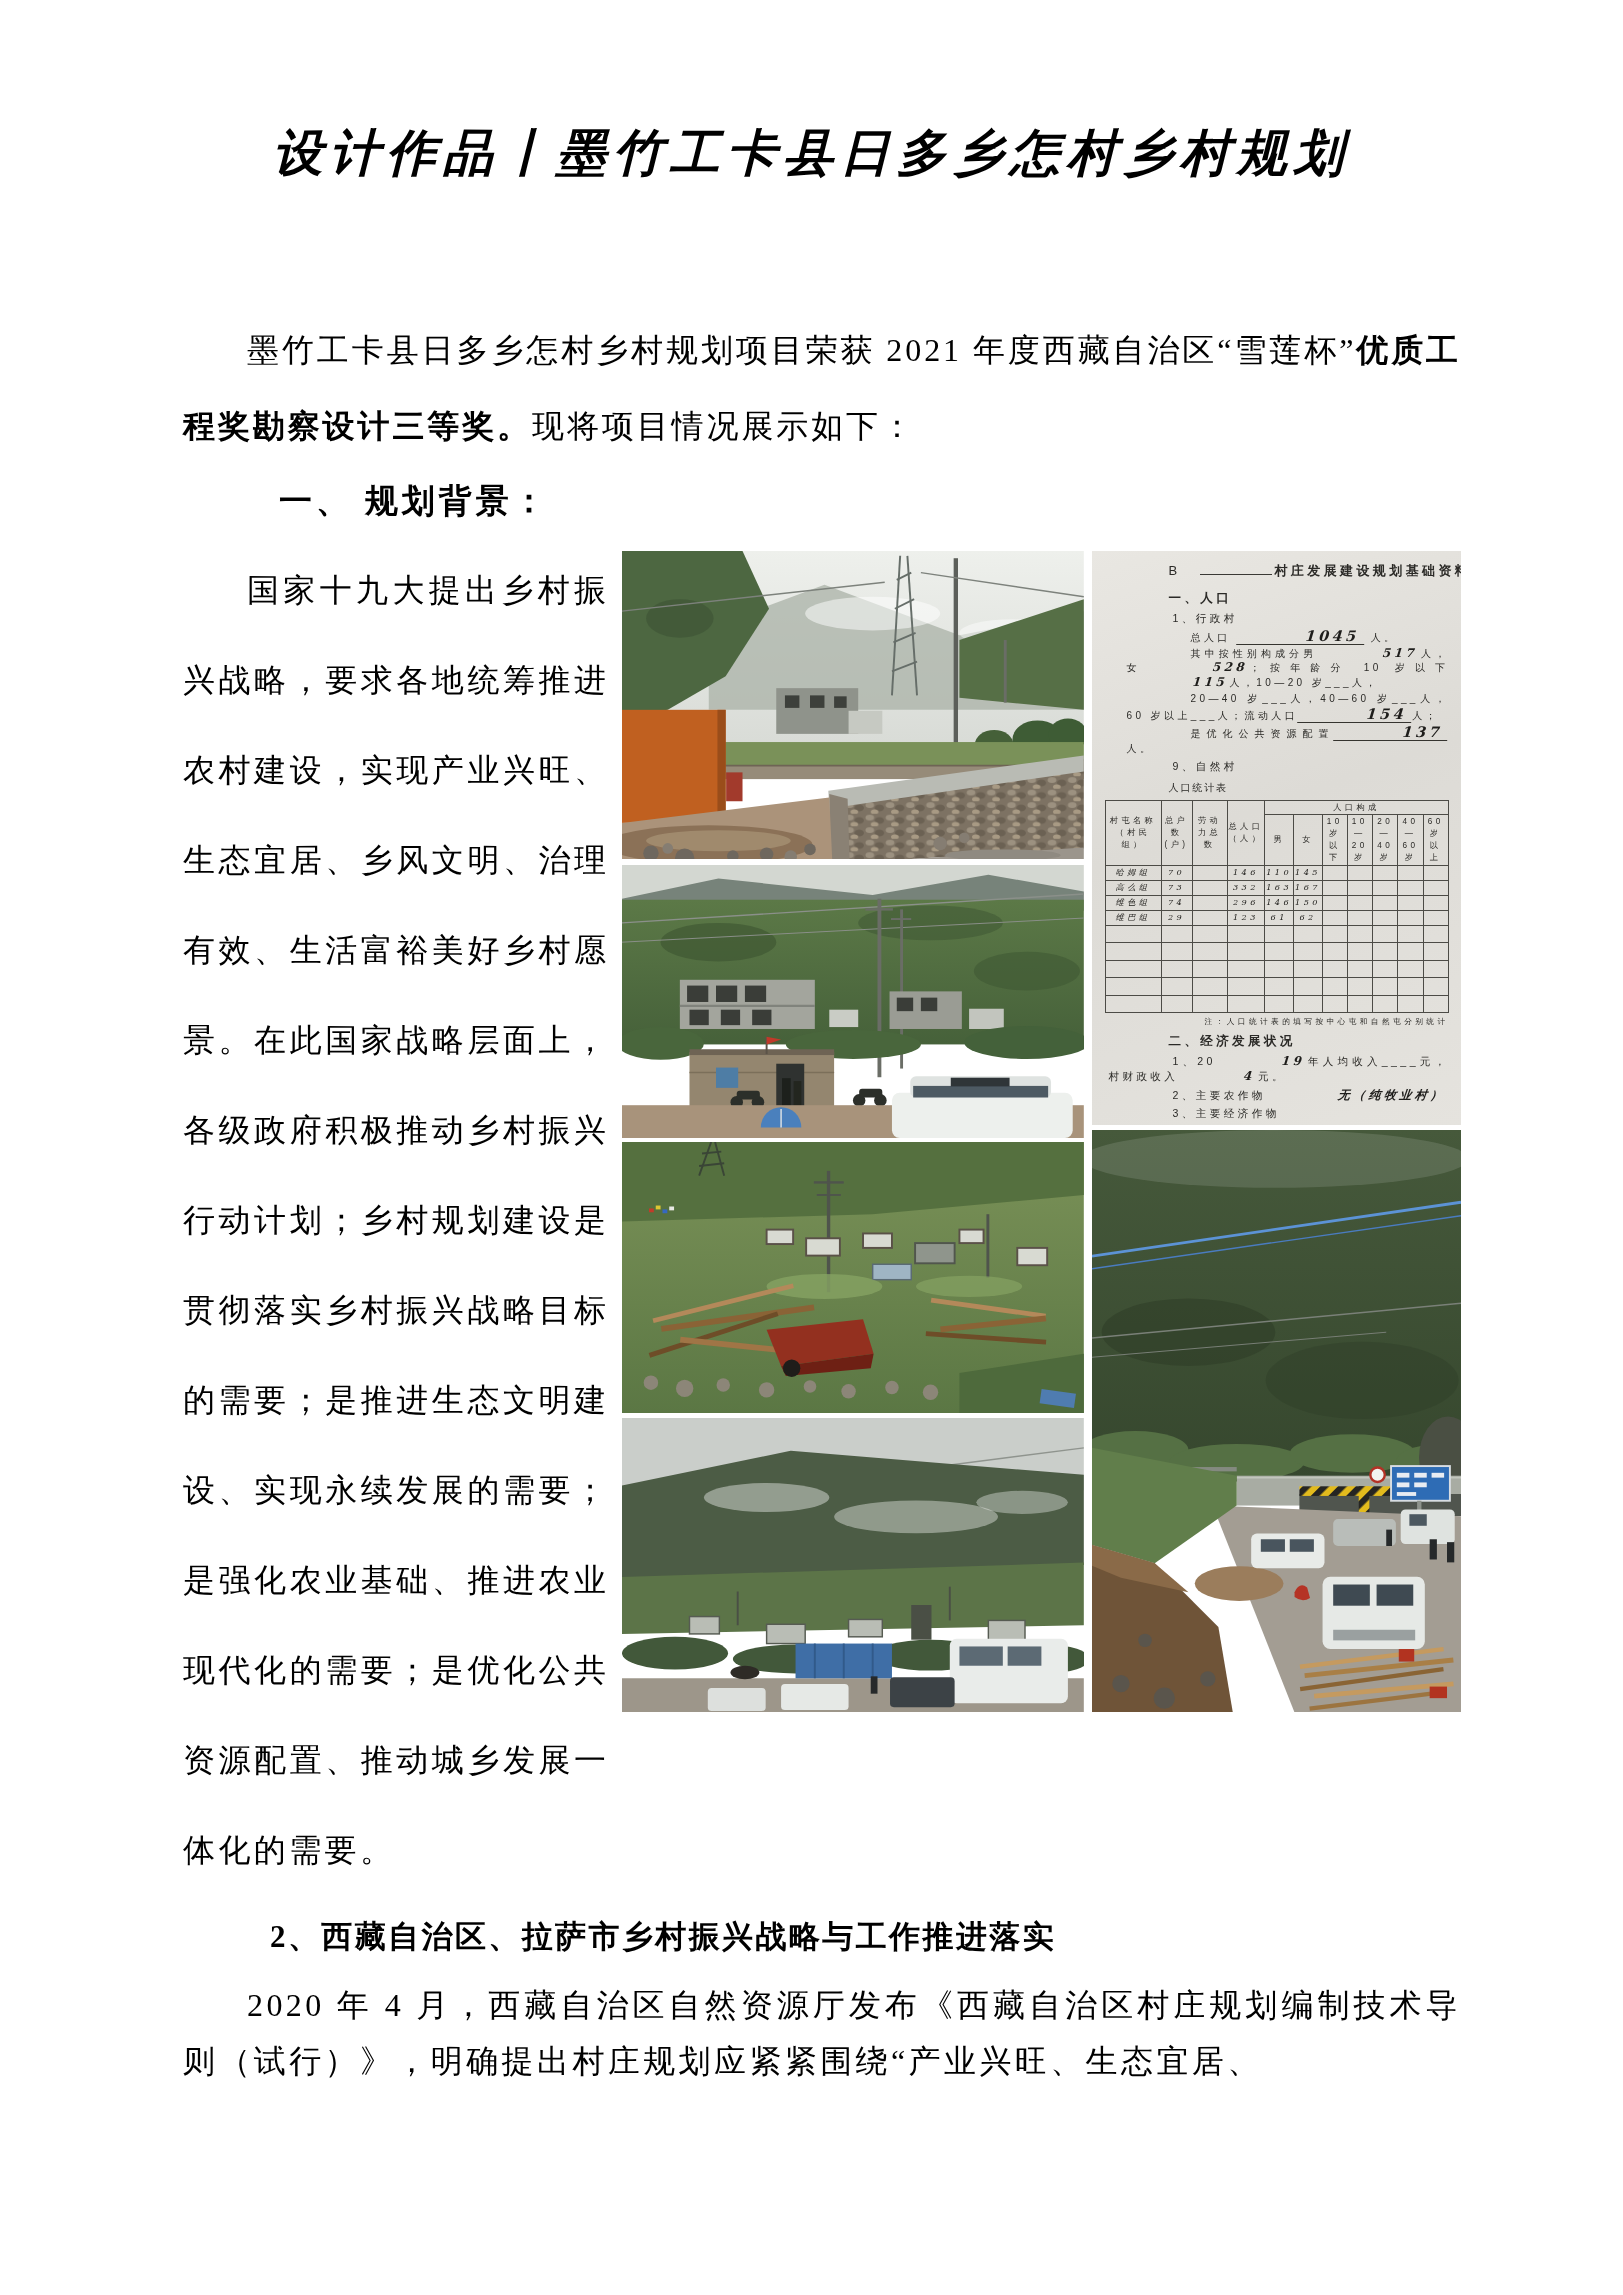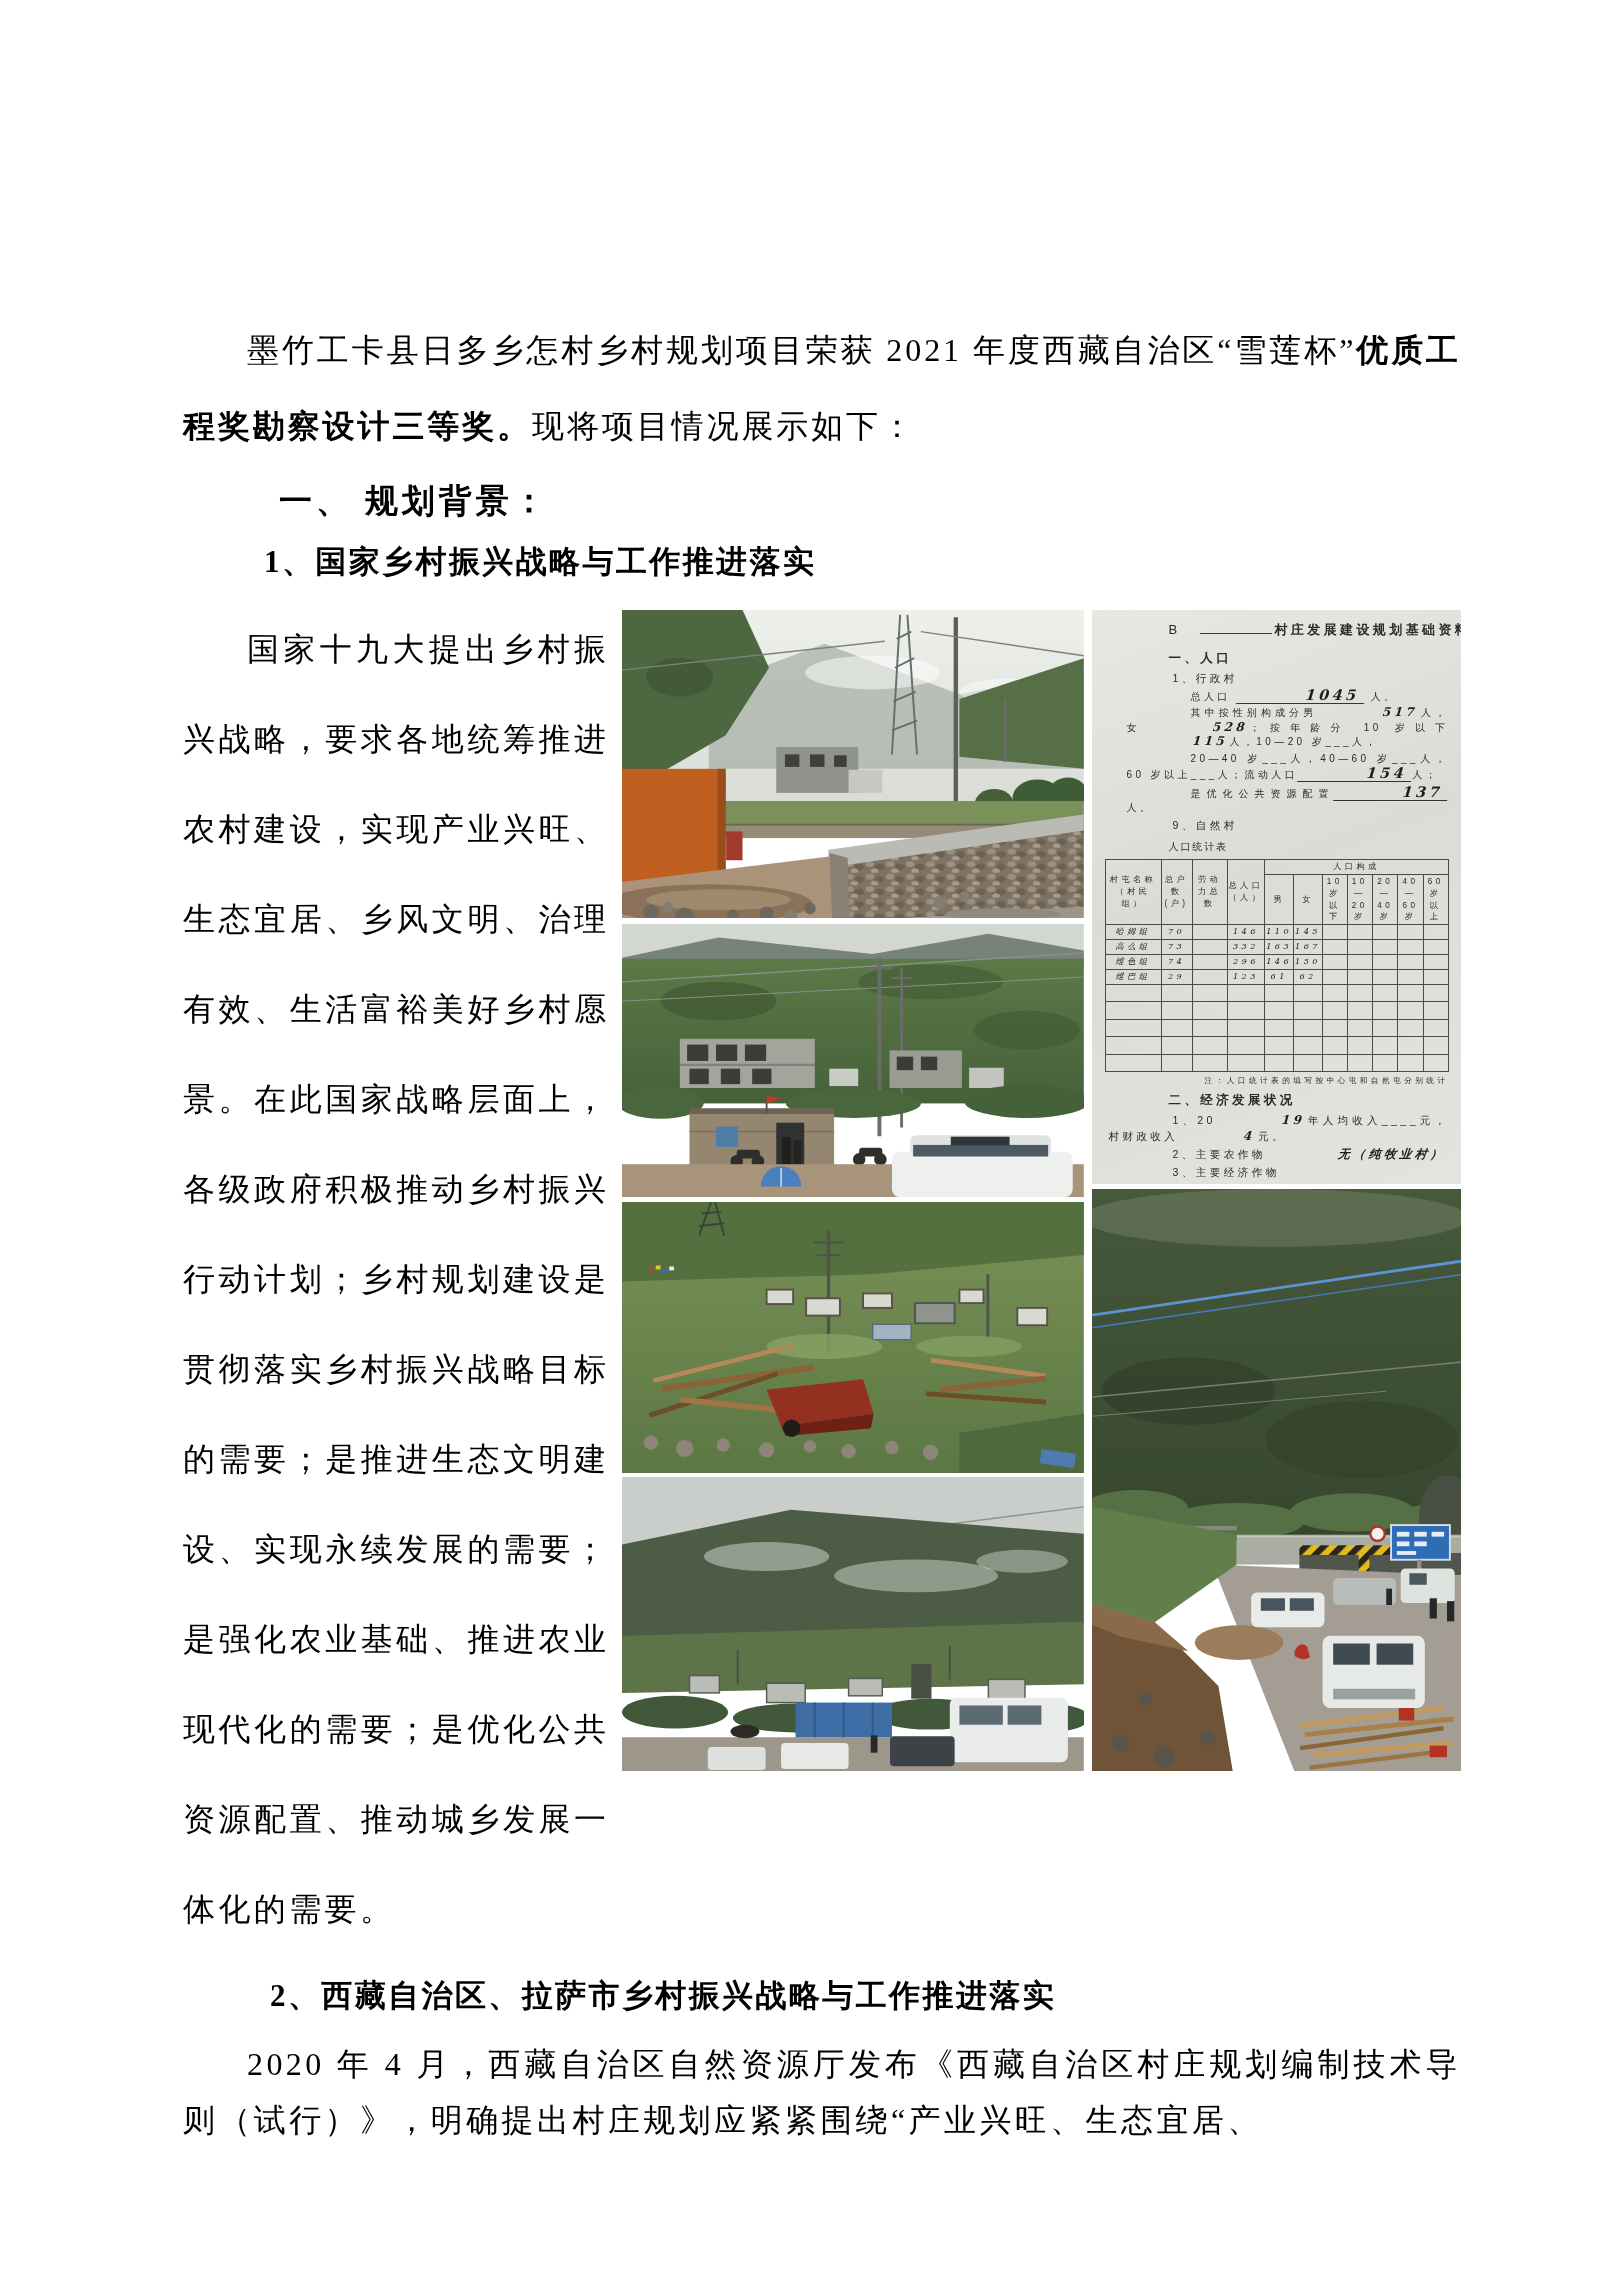--- a/index.html
+++ b/index.html
@@ -45,27 +45,27 @@
       padding:1px 1px;text-align:center;vertical-align:middle;}
   table.ft .ecell{height:14.5px;}
   .hwc{font-family:"DejaVu Serif",serif;font-style:italic;font-weight:bold;font-size:11.6px;color:#22211e;}
   .fp-note{text-align:right;font-size:7.7px;margin-top:2.9px;}
 </style>
 </head>
 <body>
 
 <div class="page">
 
+  <div class="doc-title">设计作品丨墨竹工卡县日多乡怎村乡村规划</div>
 
   <div class="content">
 
     <p class="intro"><span>墨竹工卡县日多乡怎村乡村规划项目荣获 2021 年度西藏自治区“雪莲杯”</span><b>优质工程奖勘察设计三等奖。</b><span>现将项目情况展示如下：</span></p>
 
     <div class="h-level1">一、 规划背景：</div>
-    <div class="h-level2">1、国家乡村振兴战略与工作推进落实</div>
 
     <div class="body-par">
       <div class="media">
 
         <div class="col-mid">
 
           <svg class="ph ph1" viewBox="0 0 958 640" preserveAspectRatio="none">
             <defs>
               <linearGradient id="p1sky" x1="0" y1="0" x2="0" y2="1">
                 <stop offset="0" stop-color="#eef0ec"></stop>

